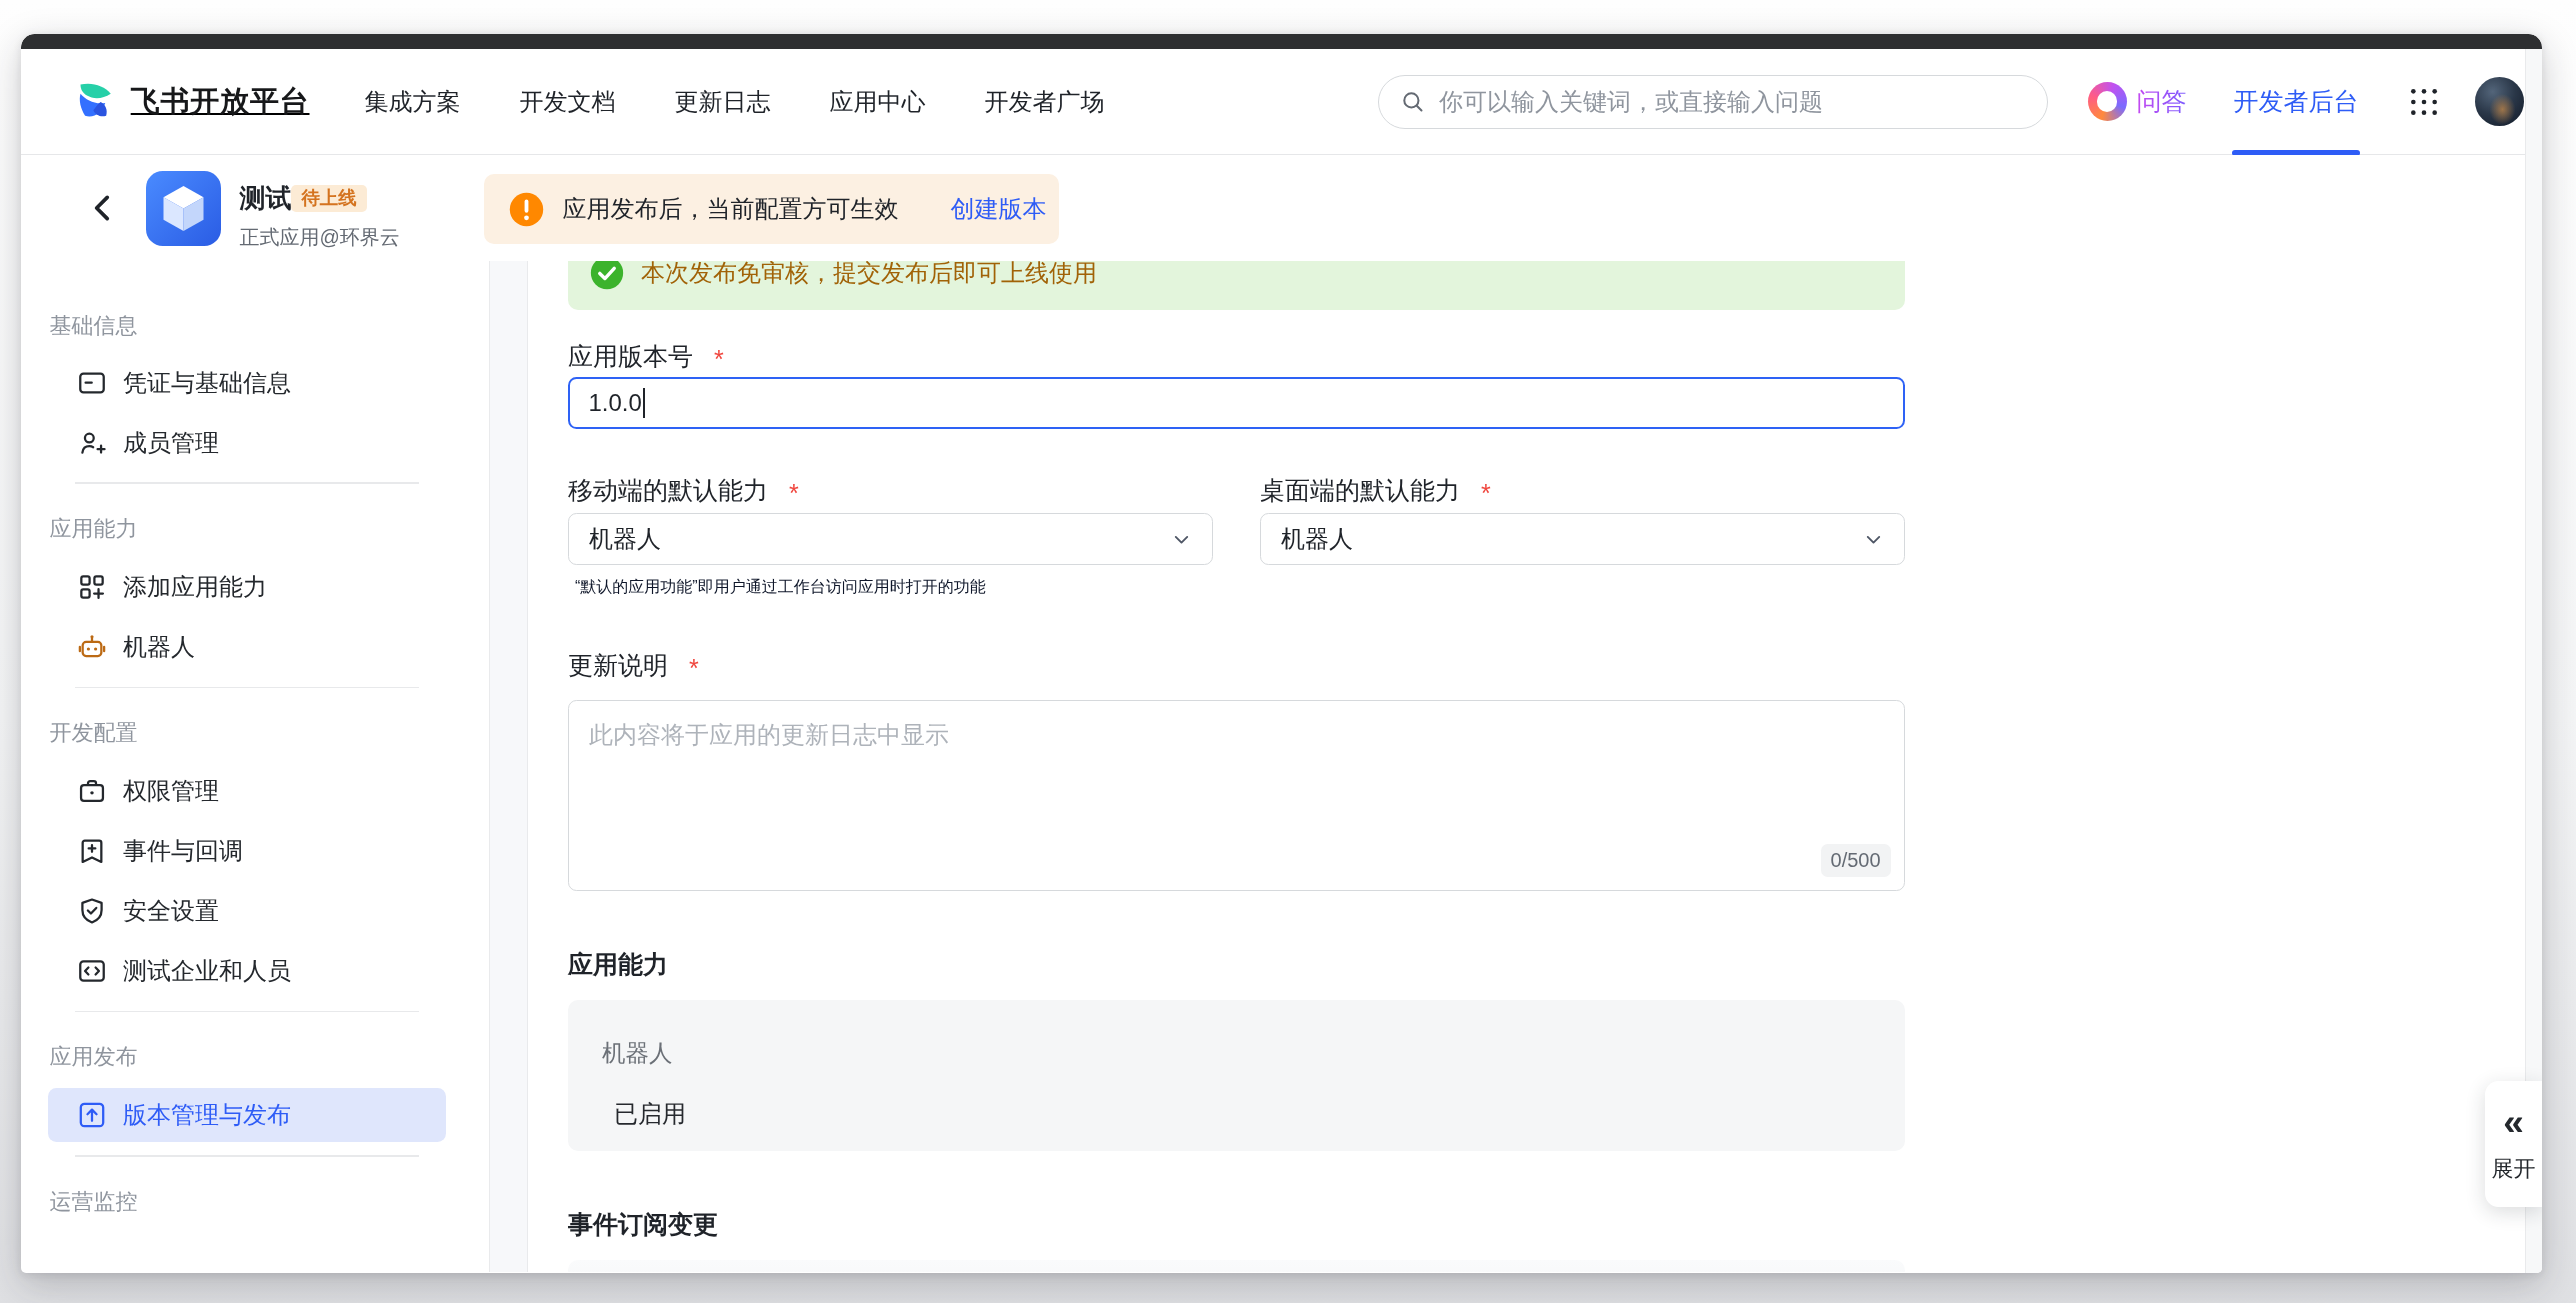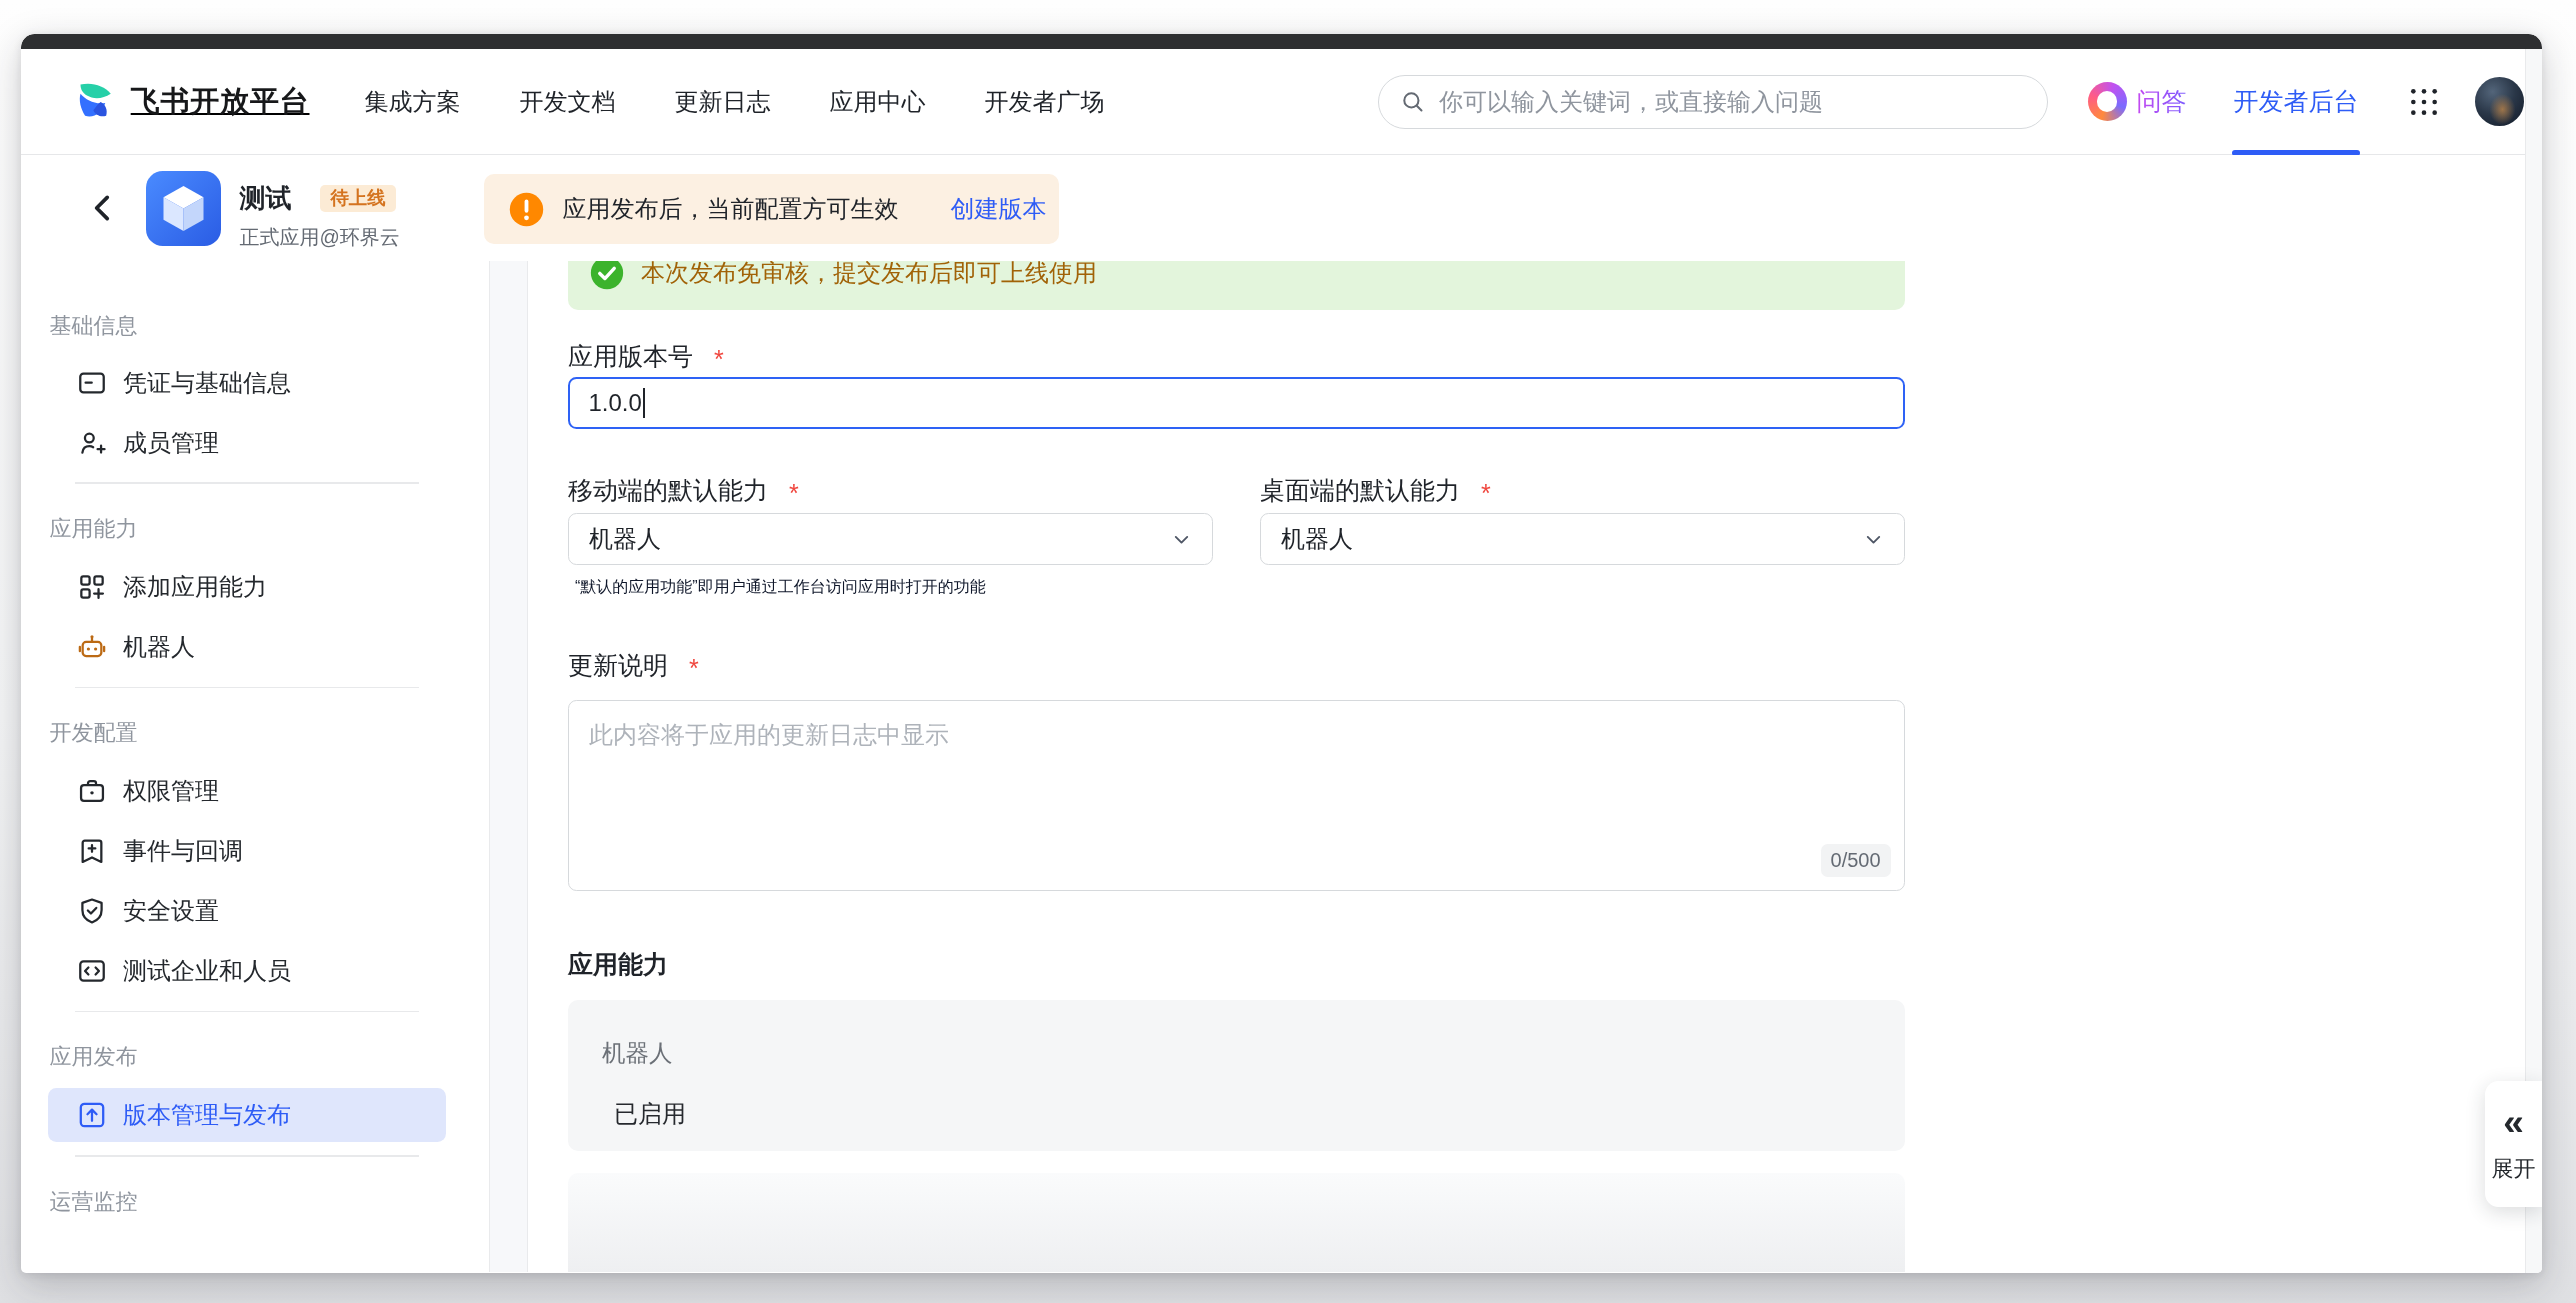--- a/index.html
+++ b/index.html
@@ -39,21 +39,21 @@
   .avatar { margin-left:35px; width:49px; height:49px; border-radius:50%; cursor:pointer;
     background:
       radial-gradient(18.4px 22px at 56% 66%, rgba(164,120,74,.95), rgba(164,120,74,0) 70%),
       radial-gradient(circle at 36% 30%, #53657a 0%, #2a3748 48%, #101826 100%); }
 
   
   .app-header { position:relative; height:106px; display:flex; align-items:center; padding-left:63px; background:#fff; }
   .back-btn { width:37px; height:37px; display:flex; align-items:center; justify-content:center; cursor:pointer; }
   .app-icon { margin-left:25px; width:75px; height:75px; flex:none; }
   .app-title-block { margin-left:18.4px; }
-  .app-name-row { display:flex; align-items:center; gap:29px;margin-top:16px; }
+  .app-name-row { display:flex; align-items:center; gap:0;margin-top:16px; }
   .app-name { font-size:26px; font-weight:bold; color:#1f2329; }
   .status-badge { background:#fcebd5; color:#d4731f; font-size:18.4px; font-weight:bold;
     border-radius:5px; padding:4.2px 10px; line-height:1; }
   .app-subtitle { margin-top:8.4px; font-size:20px; color:#646a73; }
   .alert { position:absolute; left:463px; top:19px; height:70px; width:575px; background:#fcf0e2;
     border-radius:10px; display:flex; align-items:center; padding:0 25px; }
   .alert svg { width:35px; height:35px; flex:none; }
   .alert-text { margin-left:18.4px; font-size:24px; color:#1f2329; white-space:nowrap; }
   .alert-link { margin-left:52px; font-size:24px; color:#2e5cf6; font-weight:500; cursor:pointer; white-space:nowrap; }
 
@@ -350,20 +350,21 @@
           <span class="ta-ph">此内容将于应用的更新日志中显示</span>
           <span class="ta-counter">0/500</span>
         </div>
 
         <div class="section-title">应用能力</div>
         <div class="panel">
           <div class="panel-key">机器人</div>
           <div class="panel-val">已启用</div>
         </div>
 
+        <div class="section-title">事件订阅变更</div>
         <div class="panel2"></div>
       </div>
     </main>
   </div>
 
   <div class="vtrack"></div>
   <div class="expand-btn">
     <span class="expand-chevrons">«</span>
     <span class="expand-label">展开</span>
   </div>

